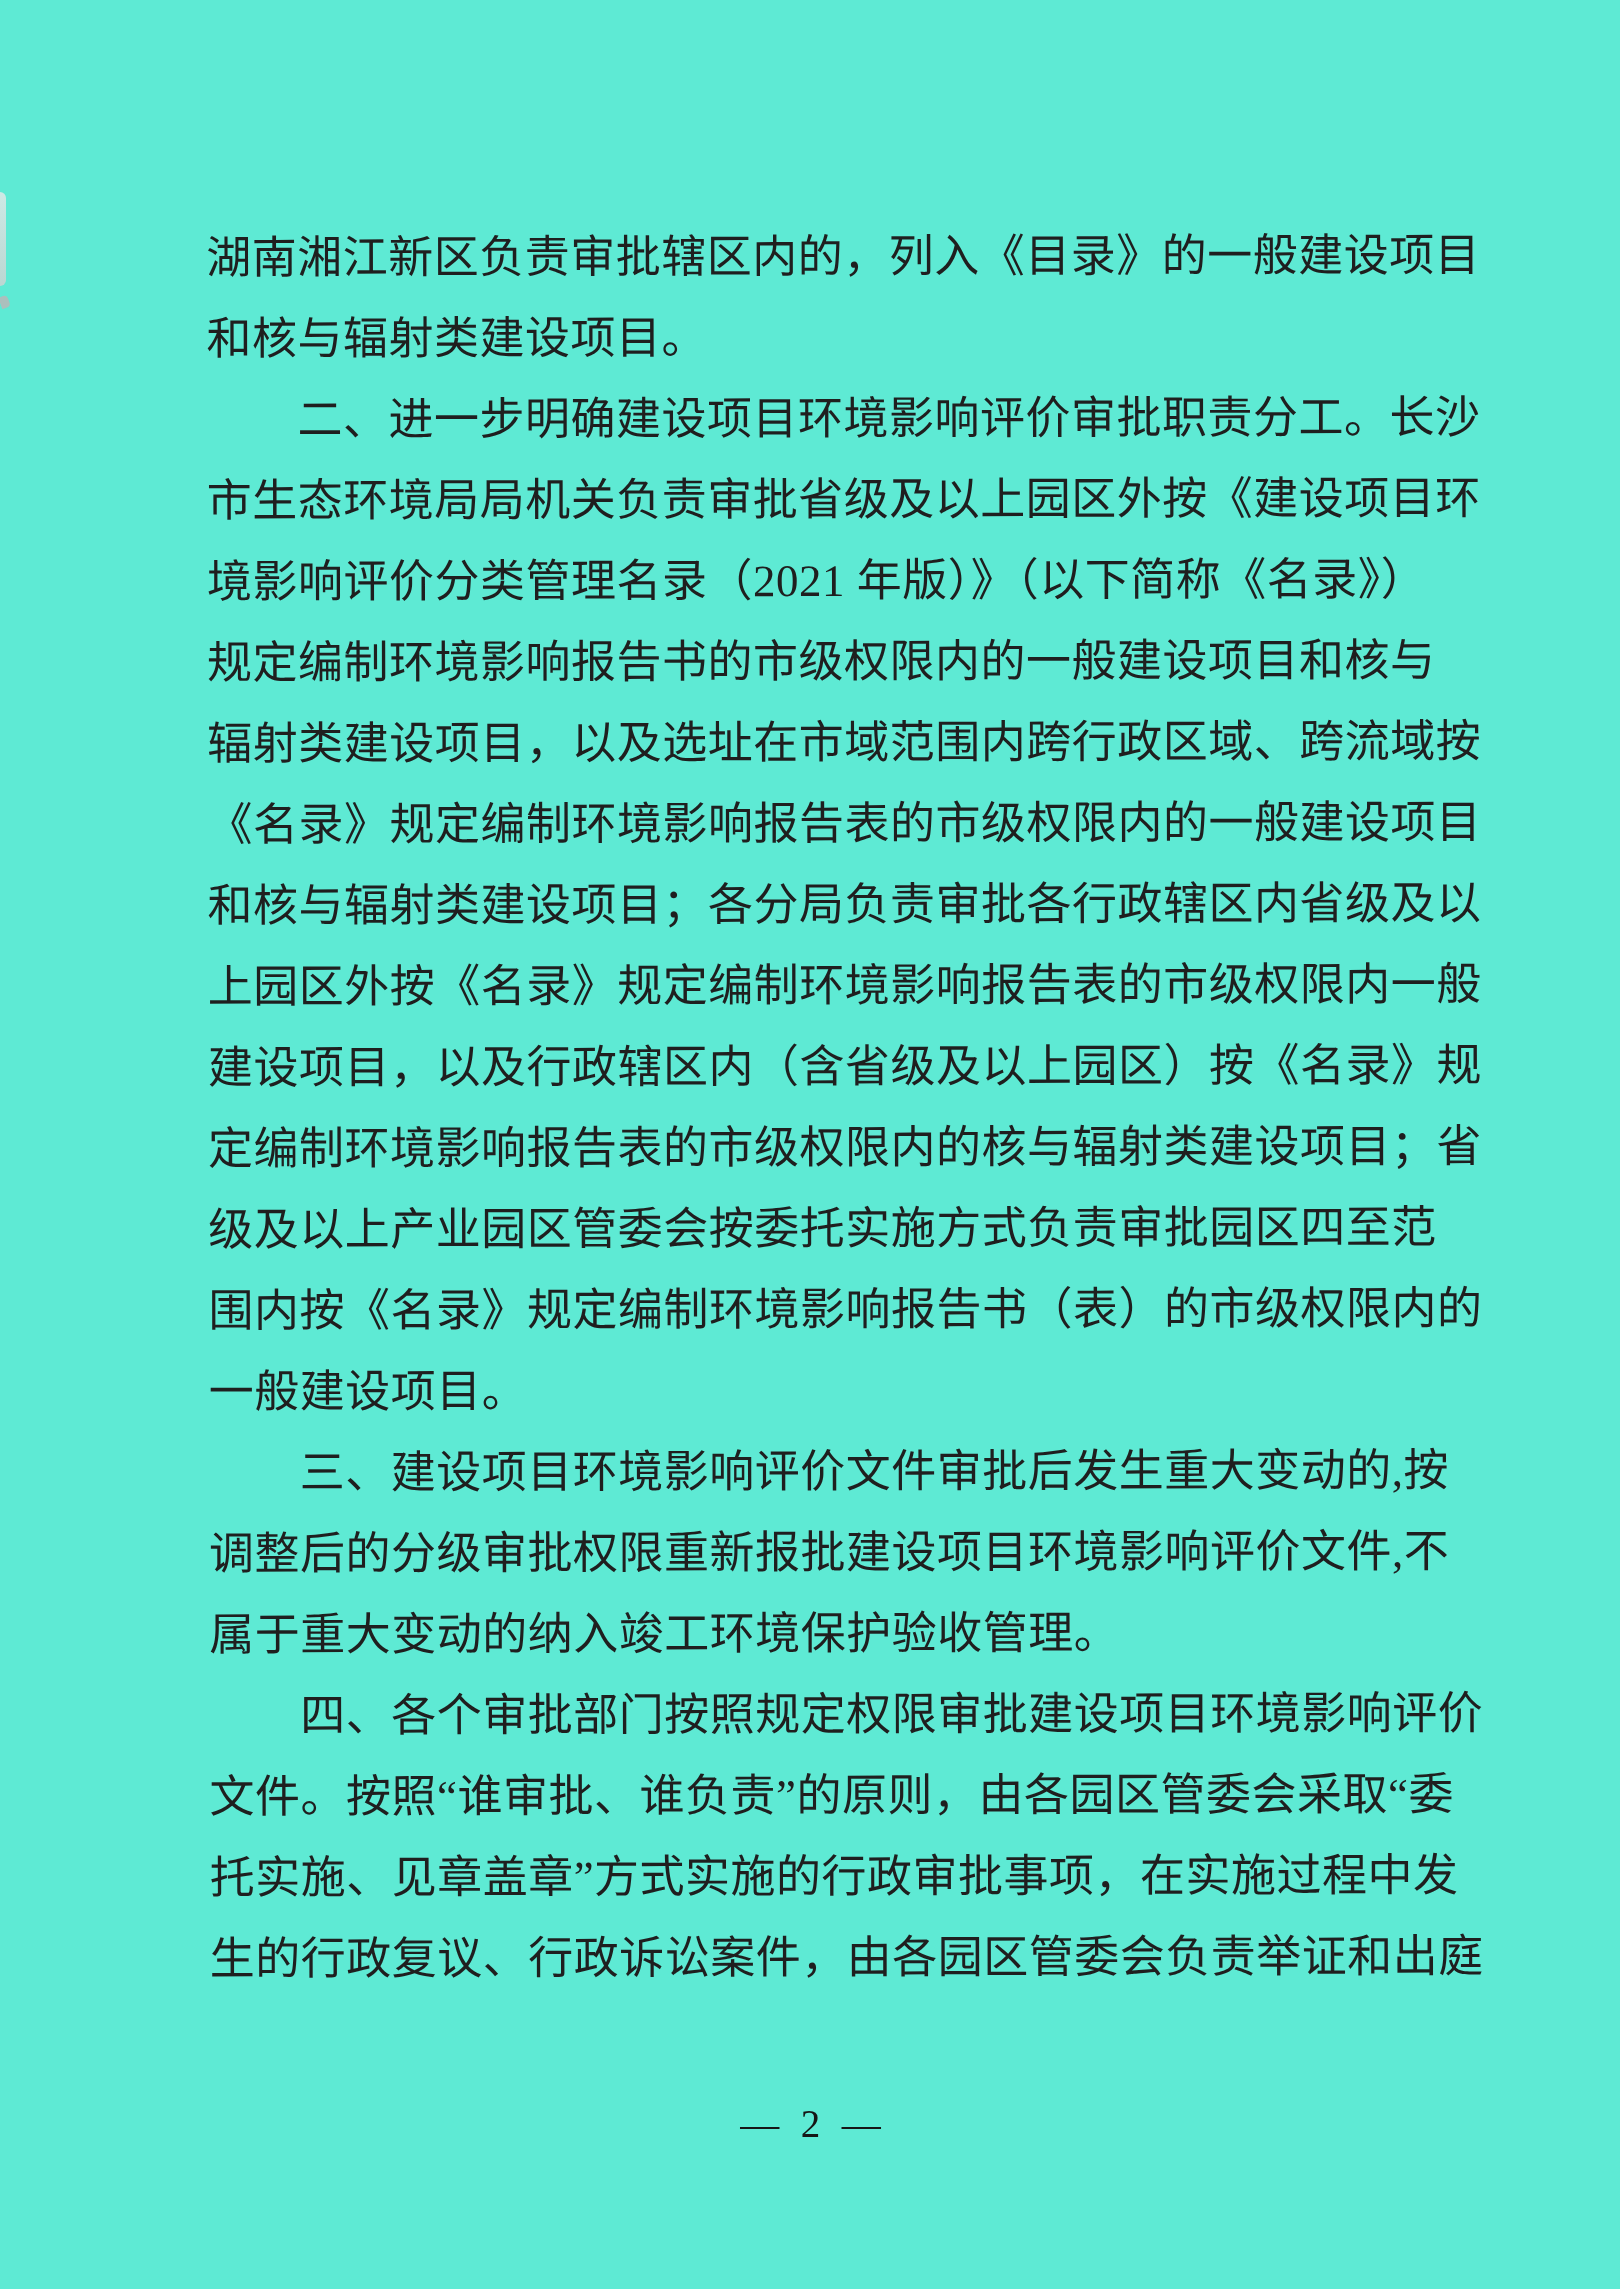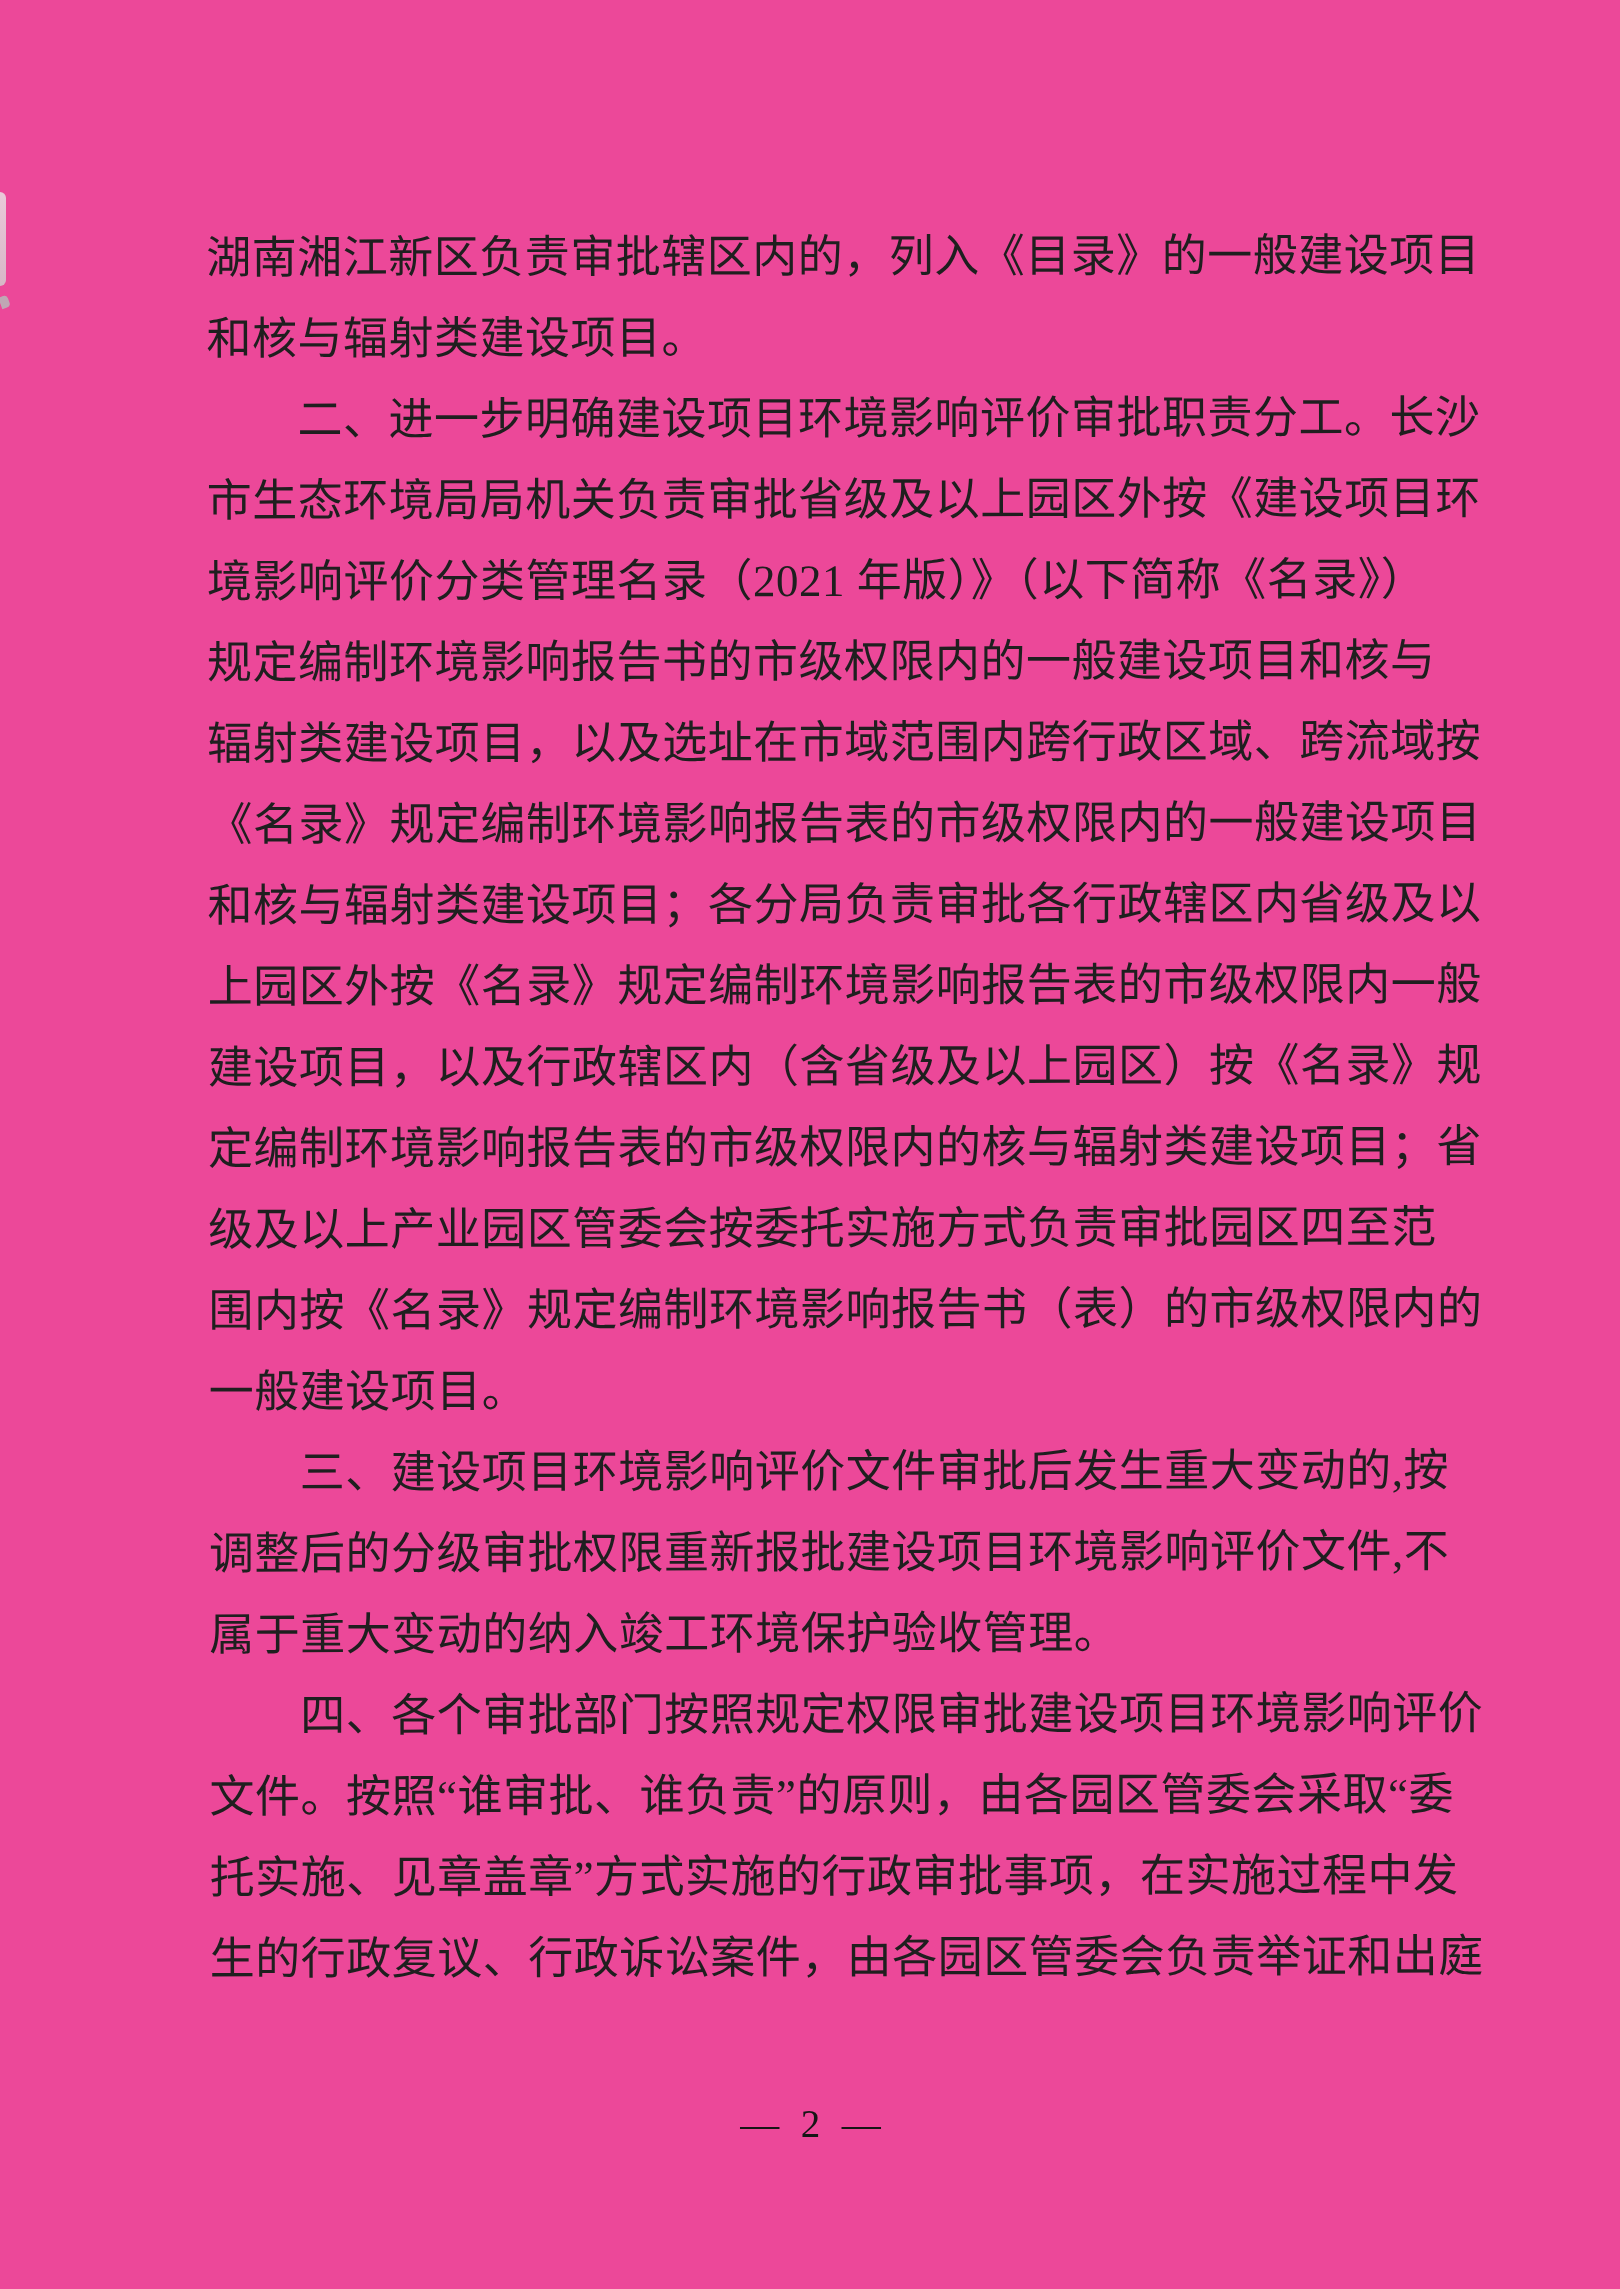--- a/index.html
+++ b/index.html
@@ -4,21 +4,21 @@
 <style>
   html, body {
     margin: 0;
     padding: 0;
     background: #ffffff;
   }
   .page {
     position: relative;
     width: 1620px;
     height: 2290px;
-    background: #ec4899;
+    background: #5eead4;
     overflow: hidden;
     font-family: "Liberation Serif", "DejaVu Serif", serif;
     color: #1f1f1f;
   }
   
   .artifact-1 {
     position: absolute;
     left: 0;
     top: 192px;
     width: 5.9px;

